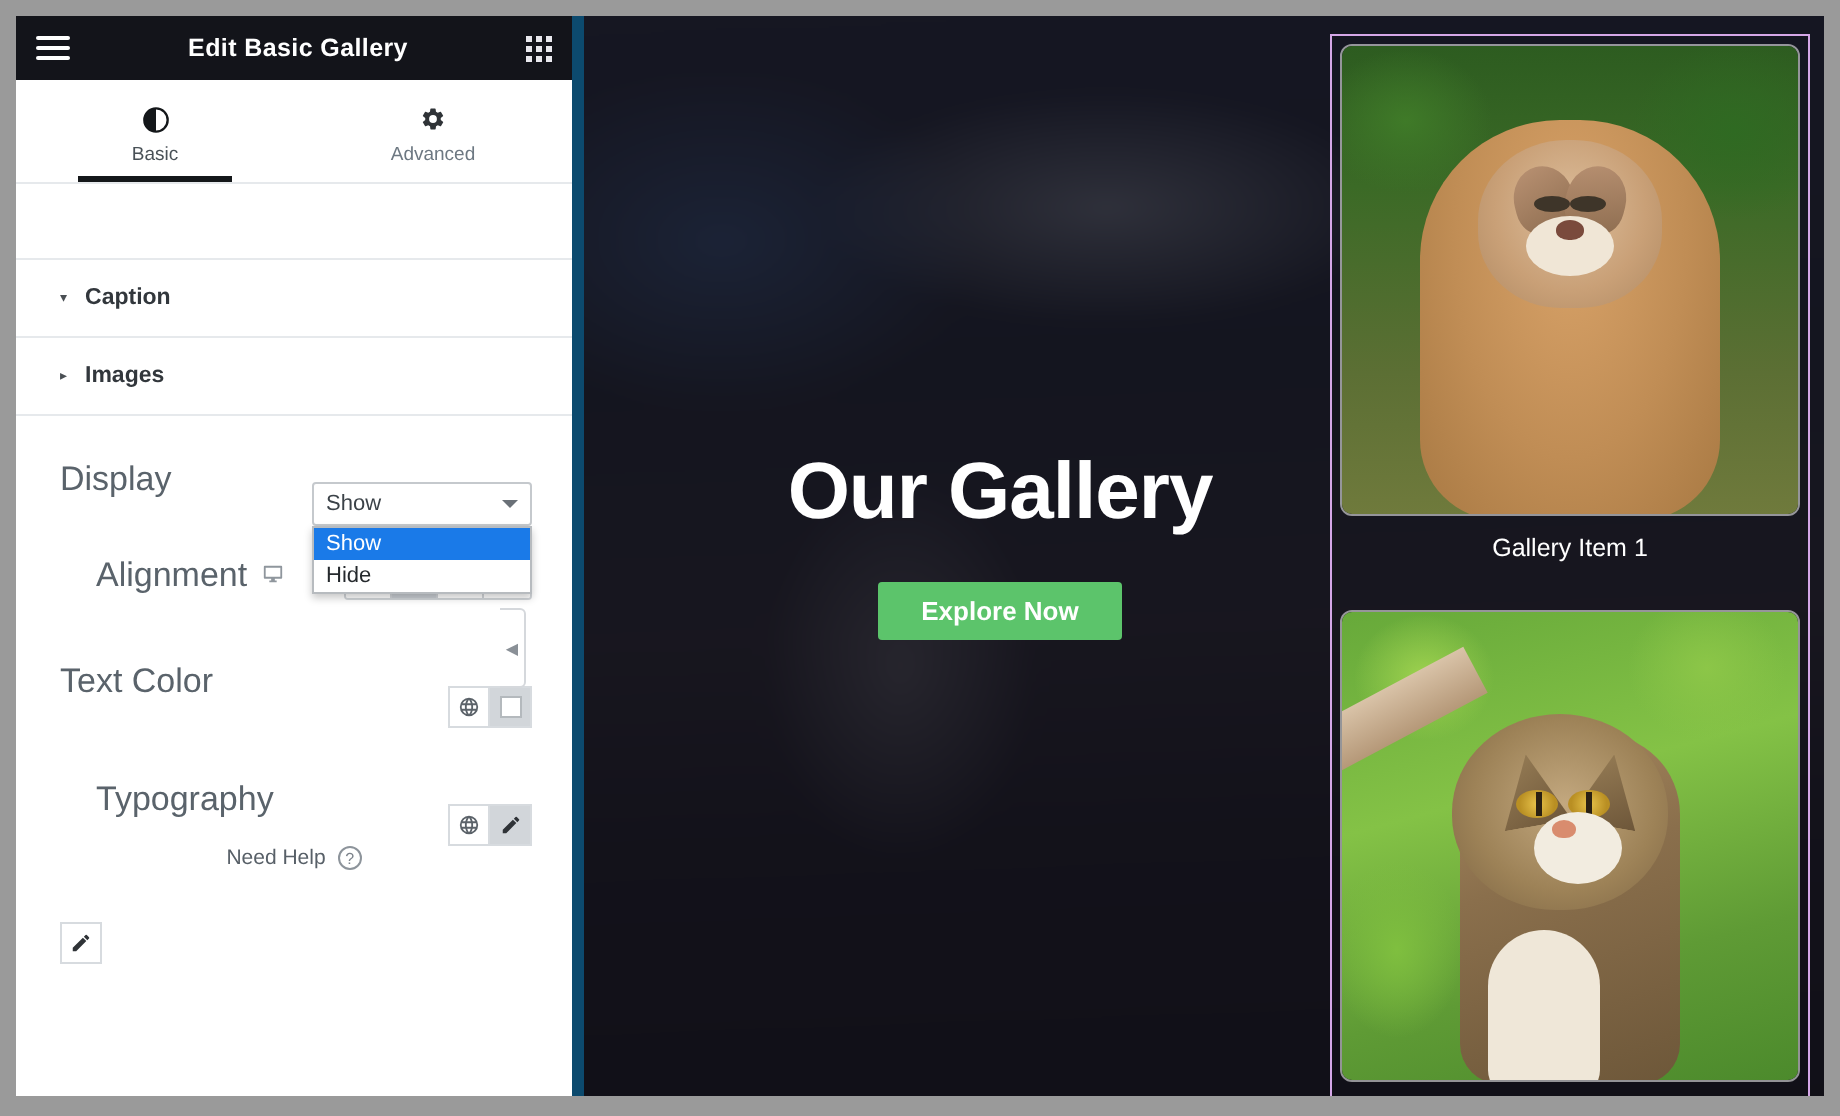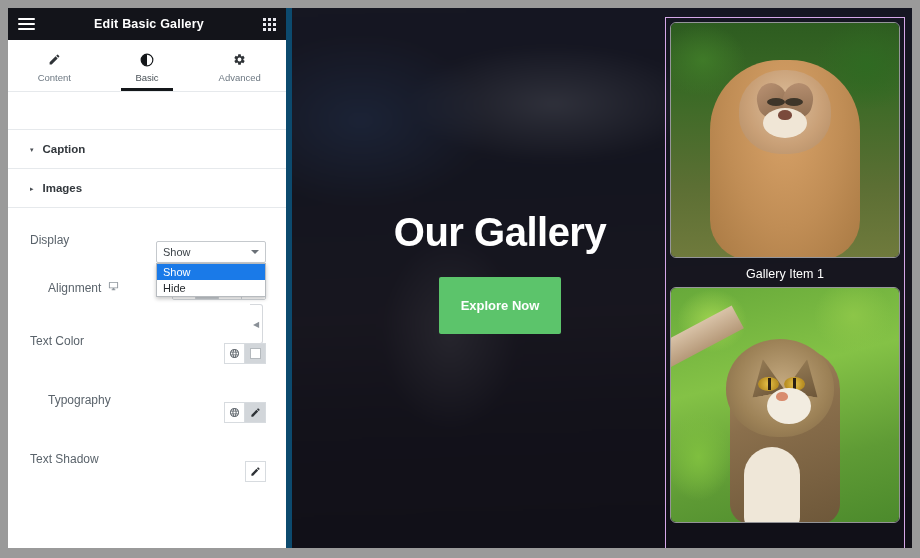--- a/index.html
+++ b/index.html
@@ -106,21 +106,21 @@
 
   .ctl-body { padding: 0; background:#fff; position:relative; }
 
   .row {
     display: flex;
     align-items: center;
     min-height: 34px;
     padding: 0 20px 0 22px;
   }
   .row-label {
-    font-size: 12px;
+    font-size: 17px;
     color: #5a636b;
     flex: 1;
     display: flex; align-items: center; gap: 7px;
   }
   .row-ctl { display:flex; align-items:center; gap:0;margin-top:25px; }
 
   
   .select-box {
     position: relative;
     width: 110px; height: 22px;
@@ -257,21 +257,21 @@
     color: #ffffff;
     letter-spacing: -.5px;
     text-align: center;
     margin-bottom: 22px;
   }
   .hero-btn {
     background: #5cc46b;
     color: #ffffff;
     font-size: 13px;
     font-weight: bold;
-    padding: 21px 22px;
+    padding: 7px 22px;
     border: none;
     border-radius: 2px;
     cursor: pointer;
     font-family: "Liberation Sans", sans-serif;
   }
 
   
   .gallery {
     position: absolute;
     left: 415px; top: 9px;
@@ -285,21 +285,21 @@
     width: 100%; height: 236px;
     border-radius: 6px;
     border: 1px solid rgba(255,255,255,.55);
     overflow: hidden;
     position: relative;
   }
   .g-cap {
     text-align: center;
     color: #ffffff;
     font-size: 12.5px;
-    padding: 9px 0 6px;
+    padding: 9px 0 24px;
   }
 
   
   .cougar { position:absolute; inset:0;
     background:
       radial-gradient(ellipse 60px 50px at 14% 16%, #3f7a28, rgba(0,0,0,0) 72%),
       radial-gradient(ellipse 70px 60px at 86% 18%, #2f6a22, rgba(0,0,0,0) 74%),
       radial-gradient(ellipse 90px 40px at 50% 92%, #6d8a3e, rgba(0,0,0,0) 76%),
       linear-gradient(180deg,#2d5c20 0%,#3b6a26 30%,#5c6f34 70%,#6f7a3c 100%);
   }
@@ -459,28 +459,20 @@
             <i></i>
             <i></i>
             <i></i>
             <i></i>
             <i></i>
             <i></i>
         </div>
       </div>
 
       <div class="tabs">
-        <div class="tab">
-          <span class="tab-ico">
-            <svg width="13" height="13" viewBox="0 0 24 24">
-                <path fill="#2f3337" d="M3 17.25V21h3.75L17.81 9.94l-3.75-3.75L3 17.25zM20.71 7.04a1 1 0 000-1.41l-2.34-2.34a1 1 0 00-1.41 0l-1.83 1.83 3.75 3.75 1.83-1.83z"></path>
-              </svg>
-          </span>
-          <span class="tab-label">Content</span>
-        </div>
         <div class="tab active">
           <span class="tab-ico">
             <svg width="14" height="14" viewBox="0 0 24 24">
               <circle cx="12" cy="12" r="10" fill="none" stroke="#14171a" stroke-width="2"></circle>
               <path fill="#14171a" d="M12 2a10 10 0 000 20V2z"></path>
             </svg>
           </span>
           <span class="tab-label">Basic</span>
         </div>
         <div class="tab">
@@ -570,32 +562,35 @@
             </div>
             <div class="ibtn gray">
               <svg width="11" height="11" viewBox="0 0 24 24">
                   <path fill="#2f3337" d="M3 17.25V21h3.75L17.81 9.94l-3.75-3.75L3 17.25zM20.71 7.04a1 1 0 000-1.41l-2.34-2.34a1 1 0 00-1.41 0l-1.83 1.83 3.75 3.75 1.83-1.83z"></path>
                 </svg>
             </div>
           </div>
         </div>
 
         <div class="row" style="margin-top:13px;">
-          <span class="row-label">Text Shadow</span>
           <div class="row-ctl">
             <div class="ibtn">
               <svg width="11" height="11" viewBox="0 0 24 24">
                   <path fill="#2f3337" d="M3 17.25V21h3.75L17.81 9.94l-3.75-3.75L3 17.25zM20.71 7.04a1 1 0 000-1.41l-2.34-2.34a1 1 0 00-1.41 0l-1.83 1.83 3.75 3.75 1.83-1.83z"></path>
                 </svg>
             </div>
           </div>
         </div>
 
       </div>
 
+      <div class="need-help">
+        <span>Need Help</span>
+        <span class="qcircle">?</span>
+      </div>
 
     </div>
 
     <div class="collapse-handle">
       <span>◀</span>
     </div>
 
   </div>
 </div>
 

